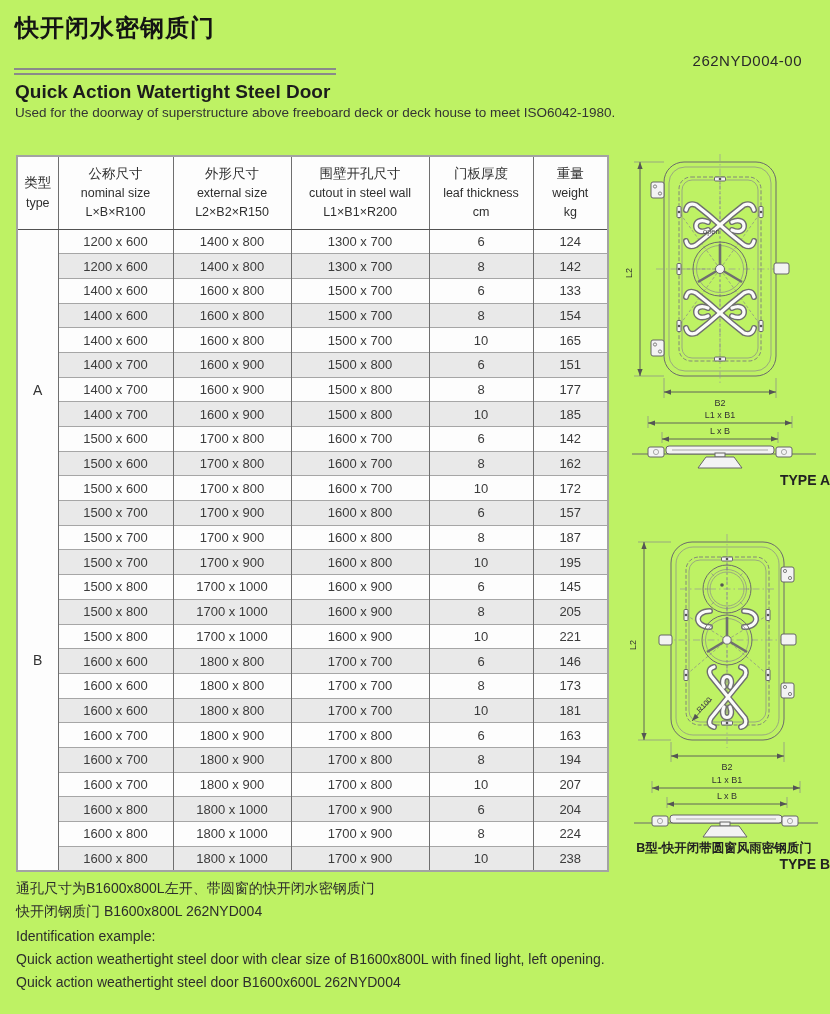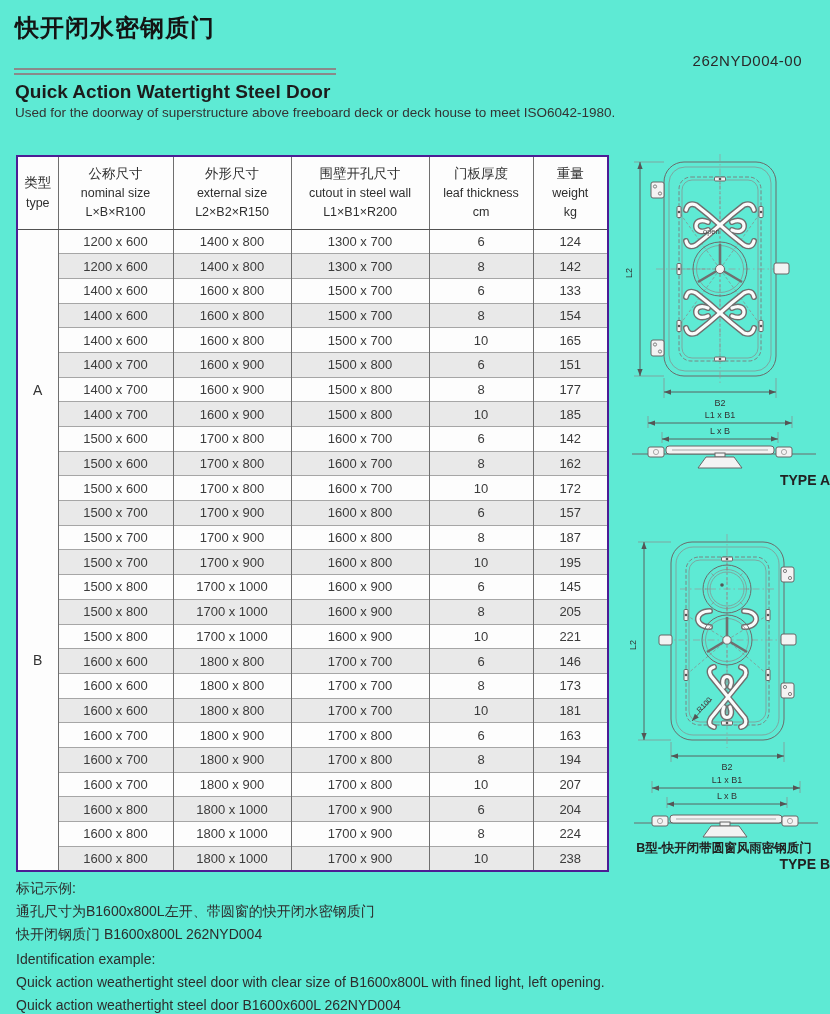--- a/index.html
+++ b/index.html
@@ -1,30 +1,30 @@
 <!DOCTYPE html>
 <html><head>
 <meta charset="utf-8">
 <style>
   * { margin:0; padding:0; box-sizing:border-box; }
   body { background:#ffffff; font-family:"Liberation Sans","DejaVu Sans",sans-serif; }
-  .page { position:relative; width:830px; height:1014px; background:#5eead4; overflow:hidden; color:#2e2e2e; }
+  .page { position:relative; width:830px; height:1014px; background:#bef264; overflow:hidden; color:#2e2e2e; }
 
   
   .title-zh { position:absolute; left:15px; top:12px; font-size:24px; font-weight:bold; color:#141414; letter-spacing:1px; }
   .title-en { position:absolute; left:15px; top:42px; font-size:19px; font-weight:bold; color:#1c1c1c;margin-top:39px; }
   .double-rule { position:absolute; left:14px; top:68px; width:322px; height:7px;
                  border-top:2px solid #8a8a8a; border-bottom:2px solid #8a8a8a; }
   .doc-number { position:absolute; right:28px; top:52px; font-size:15px; color:#2a2a2a; letter-spacing:0.5px; }
   .desc-zh { position:absolute; left:15px; top:83px; font-size:13.5px; color:#333; }
   .desc-en { position:absolute; left:15px; top:105px; font-size:13.5px; color:#333;text-align:center; }
 
   
   table.spec { position:absolute; left:16px; top:155px; width:591px; table-layout:fixed;
-               border-collapse:collapse; border:2px solid #4c1d95; background:#fdfdfd; }
+               border-collapse:collapse; border:2px solid #a3a3a3; background:#fdfdfd; }
   .spec th, .spec td { border-left:1px solid #6f6f6f; font-weight:normal; text-align:center; vertical-align:middle; }
   .spec th:first-child, .spec td.type-cell { border-left:none; }
   .spec thead tr { height:73px; }
   .spec thead th { border-bottom:1.5px solid #525252; font-size:12.5px; color:#2f2f2f; line-height:1.5; }
   .spec thead th .zh { display:block; font-size:13.5px; }
   .spec tbody tr { height:24.69px; }
   .spec tbody td { border-top:1px solid #a6a6a6; font-size:13px; color:#3b3b3b; }
   .spec tbody tr.shaded td { background:#e9e9e9; }
   .spec td.type-cell { background:#fdfdfd; position:relative; }
   .type-label { position:absolute; left:0; width:100%; text-align:center; font-size:14px; color:#333; }
@@ -525,21 +525,20 @@
           <circle cx="172" cy="306" r="2.6" class="lnthin"></circle>
         <rect x="102" y="307" width="10" height="4" class="part"></rect>
         <polygon points="93,311 121,311 129,322 85,322" class="part"></polygon>
       </g>
     </svg>
     <div class="diag-caption">B型-快开闭带圆窗风雨密钢质门</div>
     <div class="diag-type">TYPE B</div>
   </div>
 
   <div class="footer">
-    <div>标记示例:</div>
     <div>通孔尺寸为B1600x800L左开、带圆窗的快开闭水密钢质门</div>
     <div>快开闭钢质门 B1600x800L 262NYD004</div>
     <div class="en-block">Identification example:</div>
     <div>Quick action weathertight steel door with clear size of B1600x800L with fined light, left opening.</div>
     <div>Quick action weathertight steel door B1600x600L 262NYD004</div>
   </div>
 
 </div>
 
 </body></html>

